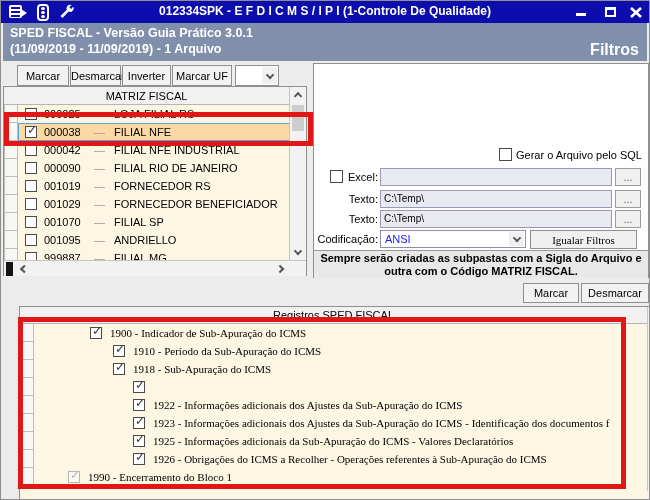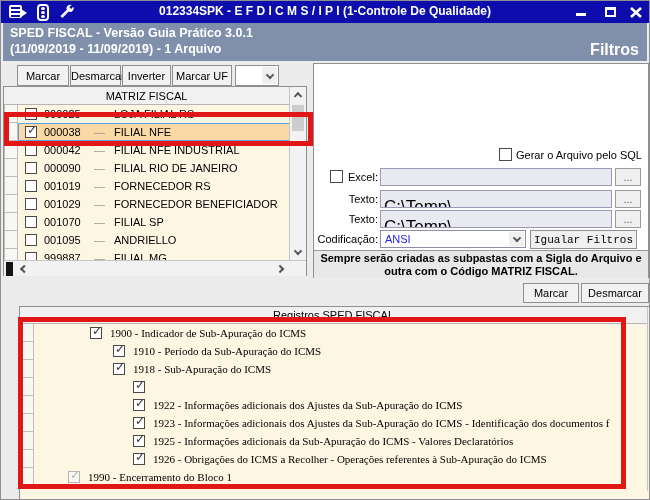--- a/index.html
+++ b/index.html
@@ -90,31 +90,31 @@
   .list-hscroll { left:0; top:173px; width:302px; height:16px; border-top:1px solid #c5c5c5; }
   .corner-black { position:absolute; left:2px; top:1px; width:7px; height:14px; background:#141414; }
 
   
   .opt-panel { position:absolute; left:312px; top:62px; width:336px; height:215px;
       background:#fff; border:1px solid #8f8f8f; }
   .chk { position:absolute; width:13px; height:13px; background:#fff; border:1px solid #4a4a4a; }
   .lbl { position:absolute; font-size:11px; color:#000; white-space:nowrap; }
   .ralign { text-align:right; }
   .field { position:absolute; height:18px; background:var(--field-background,#e9e9f2);
-      border:1px solid #9a9ab4; font-size:17px; line-height:16px; padding:8px 3px;
+      border:1px solid #9a9ab4; font-size:10px; line-height:16px; padding:0 3px;
       color:#000; white-space:nowrap; overflow:hidden; }
   .browse { position:absolute; width:26px; height:18px; background:#f0f0f0;
       border:1px solid #9a9a9a; color:#666; font-size:11px; line-height:8px;
       font-family:"Liberation Sans", sans-serif; }
   .combo-ansi { position:absolute; left:66px; top:166px; width:146px; height:18px;
       background:#fff; border:1px solid #8f8fa8; }
   .combo-ansi .val { position:absolute; left:4px; top:2px; font-size:11px;
       color:var(--ansi-text,#2222ee); }
   .btn { position:absolute; background:#f0f0f0; border:1px solid #8f8f8f;
-      font-size:11px; color:#000; font-family:Liberation Mono, monospace; }
+      font-size:11px; color:#000; font-family:Liberation Serif, serif; }
   .note { position:absolute; left:0; top:186px; width:334px; height:28px;
       background:#e8e8e8; border-top:1px solid #999; text-align:center;
       font-size:11px; font-weight:bold; line-height:13px; padding-top:1px; color:#000; }
 
   .mbtn { position:absolute; top:282px; height:20px; }
 
   
   .rec-panel { position:absolute; left:18px; top:305px; width:646px; height:232px;
       background:var(--list-background,#fdf6e3); border:1px solid #8f8f8f; }
   .rec-header { position:absolute; left:0; top:0; width:627px; height:17px;

